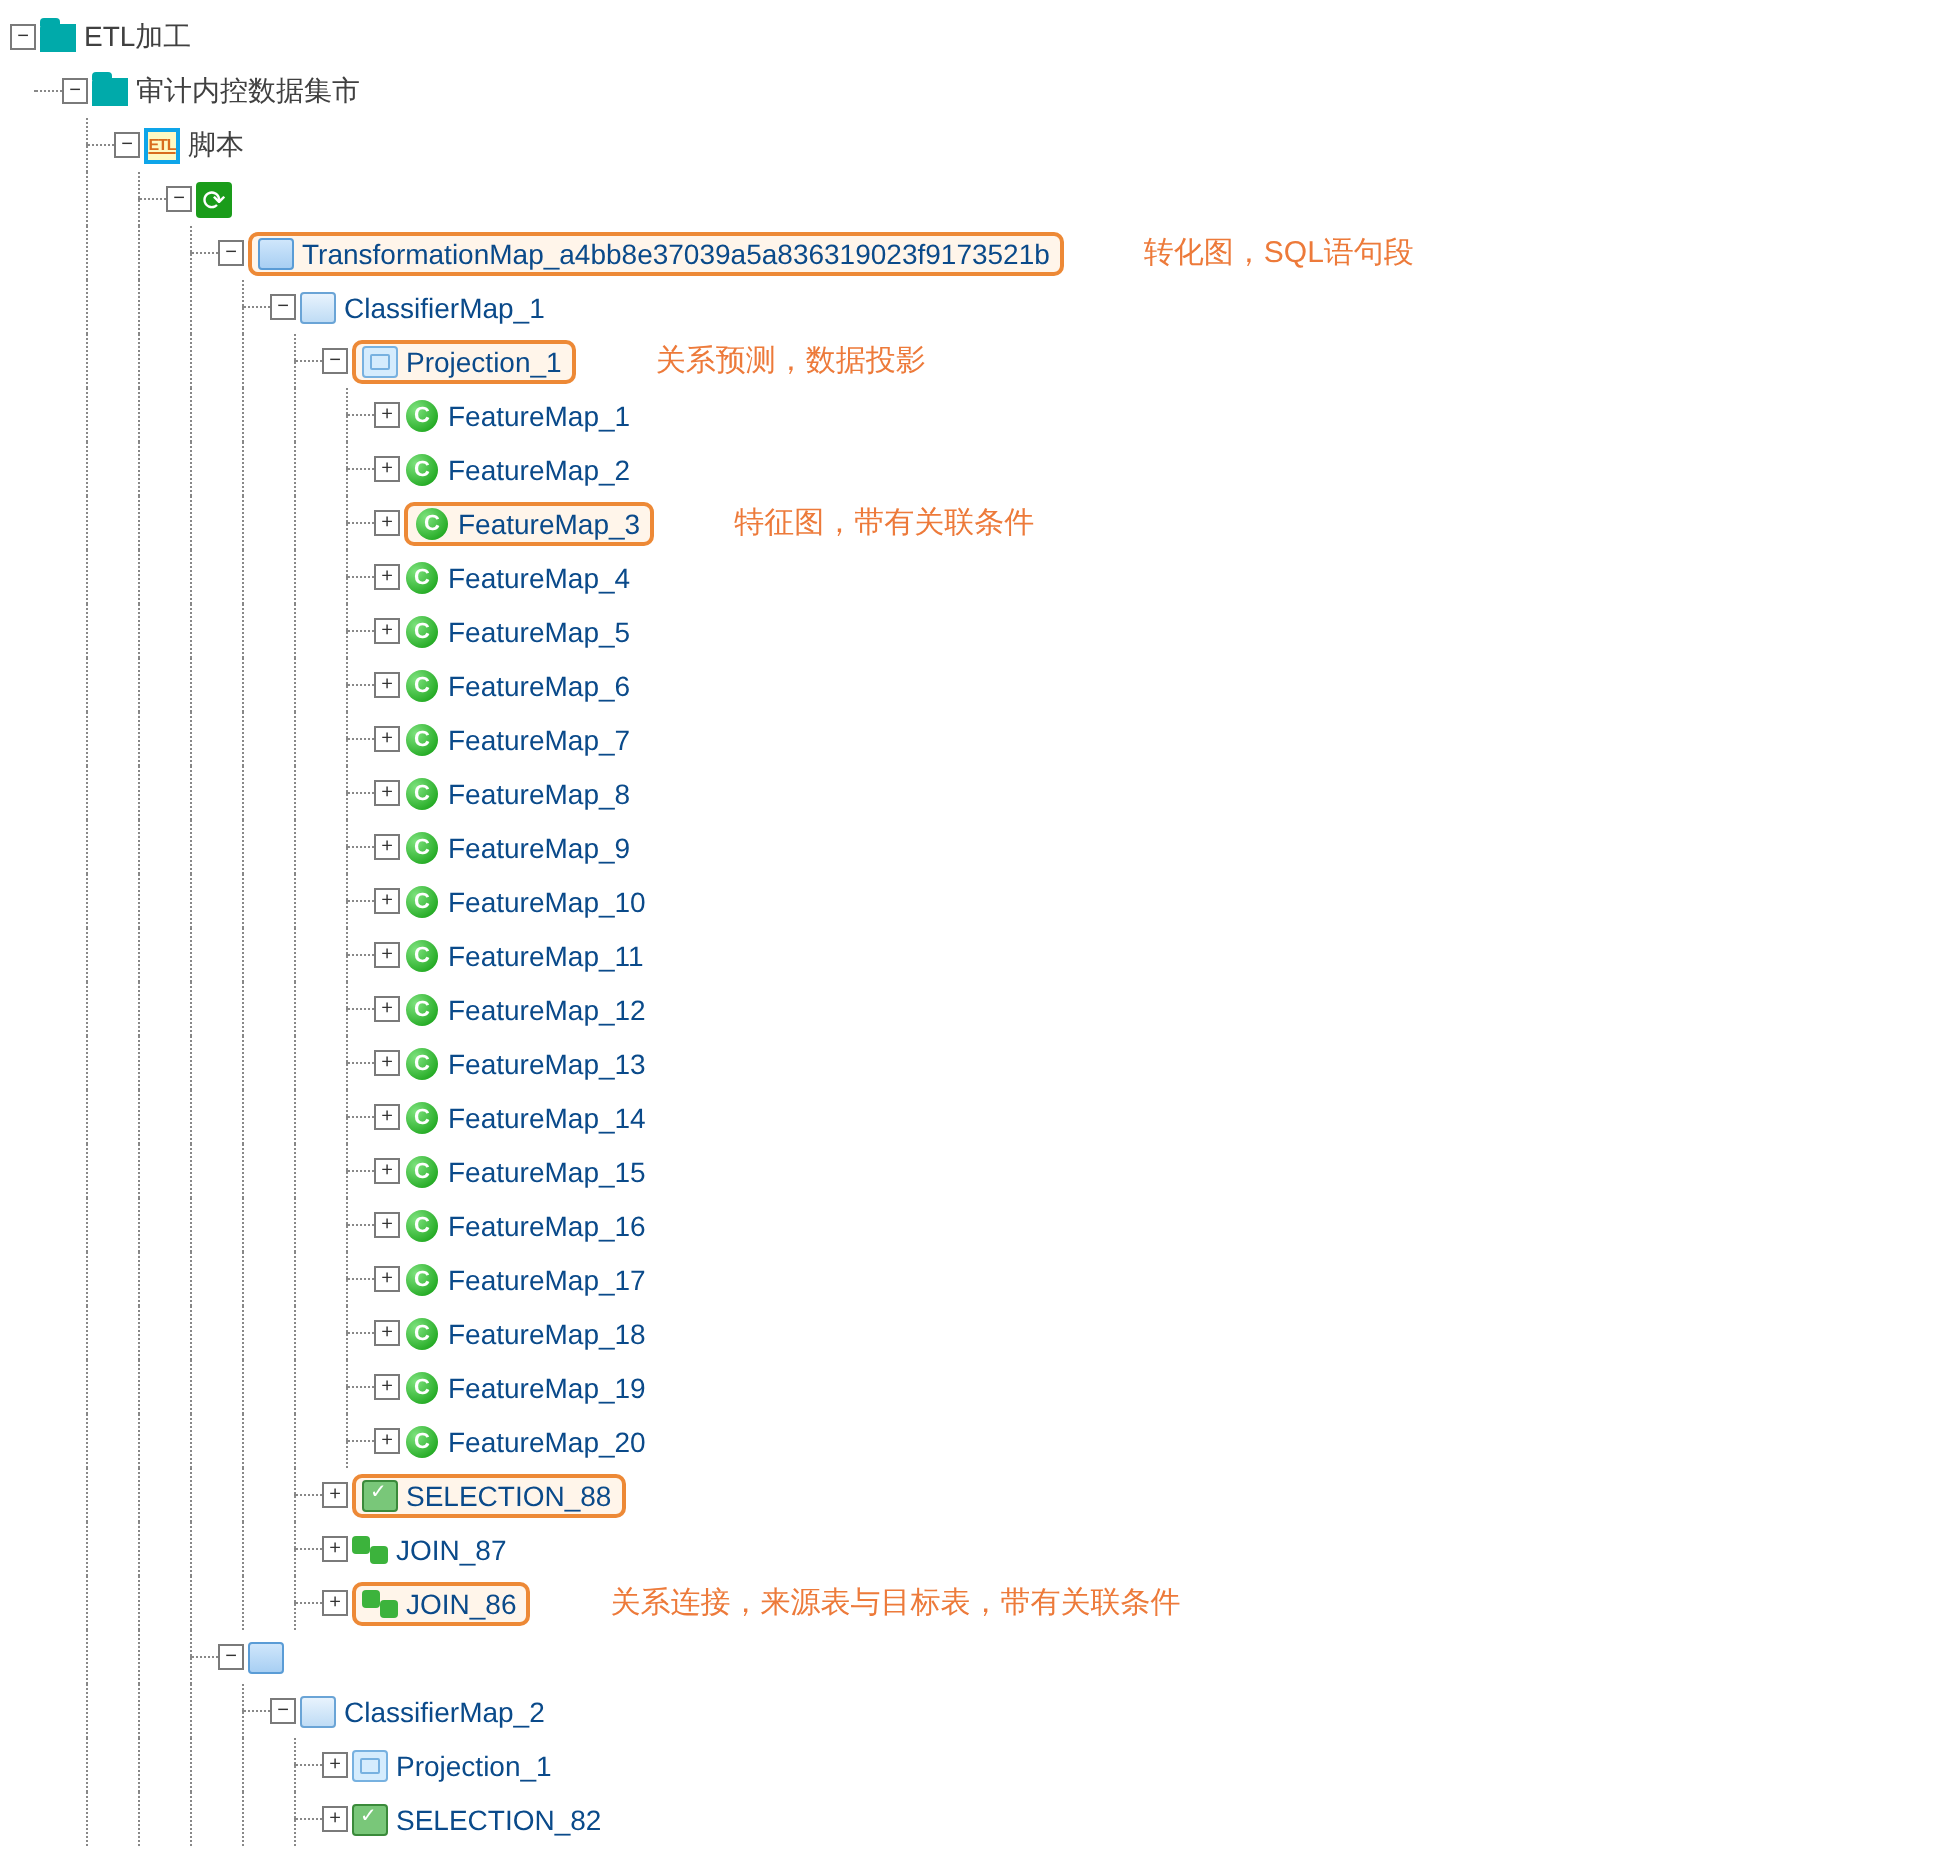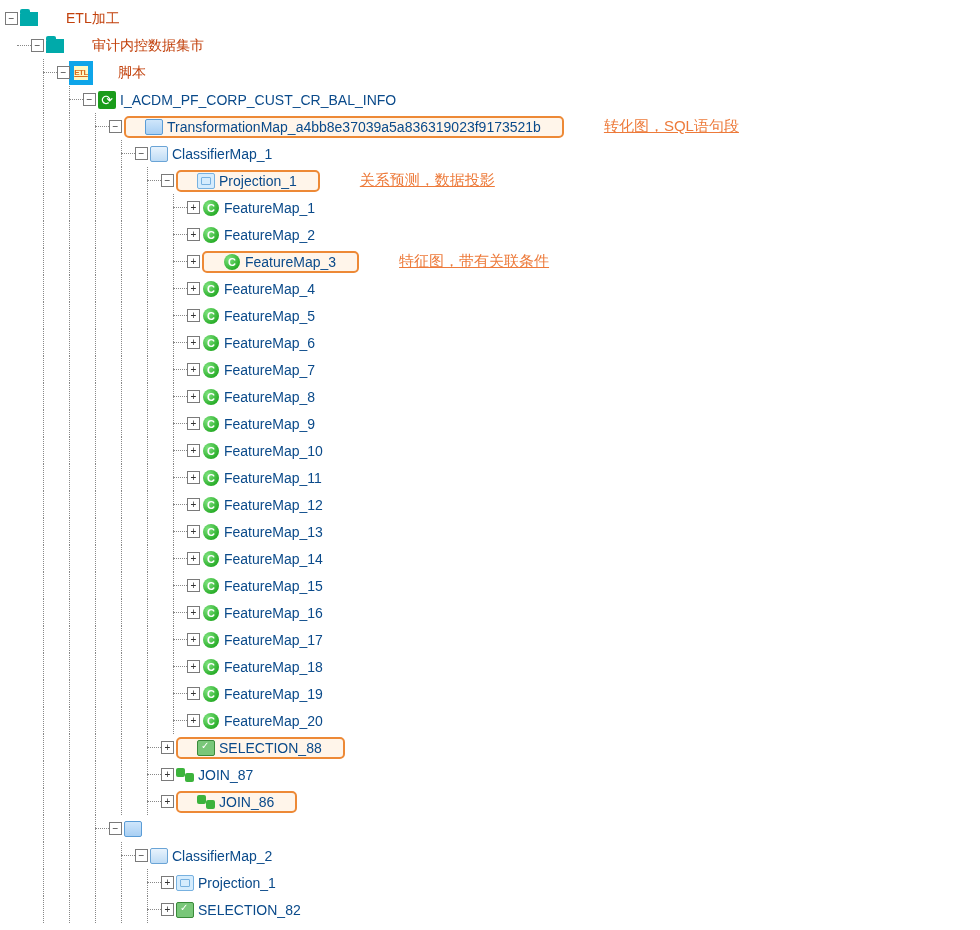--- a/index.html
+++ b/index.html
@@ -76,21 +76,21 @@
   .folder-teal::before {
     content: "";
     position: absolute;
     top: -3px; left: 0;
     width: 10px; height: 4px;
     background: #0aa;
     border-radius: 2px 2px 0 0;
   }
   .etl-icon {
     width: 18px; height: 14px;
-    border: 5px solid #0ea5e9;
+    border: 2px solid #0ea5e9;
     background: #fef9c3;
     font-size: 8px;
     color: #d86c1e;
     font-weight: bold;
     display: flex;
     align-items: center;
     justify-content: center;
     letter-spacing: -0.5px;
     text-decoration: underline;
   }
@@ -167,34 +167,33 @@
     background: #3cb33c;
     border-radius: 2px;
   }
   .join-icon::before { left: 0; top: 0; }
   .join-icon::after { right: 0; bottom: 0; }
   .label {
     color: #0a4a8a;
     padding: 0 2px;
     cursor: default;
   }
-  .label.black { color: #c2410c; margin-left: 24px; }
+  .label.black { color: #404040; }
   .hl {
     border: 2px solid #ed8936;
     border-radius: 5px;
     background: rgba(253,186,116,0.15);
-    padding: 1px 19px;
+    padding: 1px 3px;
     display: inline-flex;
     align-items: center;
   }
   .annot {
     color: #ed7a3a;
     font-size: 15px;
     margin-left: 40px;
-    text-decoration: underline;
   }
 </style>
 </head>
 <body>
 
 <div id="tree">
     <div class="tree-row">
       <span class="toggle">−</span>
       <span class="icon">
         <span class="folder-teal"></span>
@@ -219,21 +218,20 @@
       <span class="label black">脚本</span>
     </div>
     <div class="tree-row">
       <span class="indent"></span>
       <span class="indent line"></span>
       <span class="indent line hline"></span>
       <span class="toggle">−</span>
       <span class="icon">
         <span class="refresh-icon">⟳</span>
       </span>
-      <span class="label">I_ACDM_PF_CORP_CUST_CR_BAL_INFO</span>
     </div>
     <div class="tree-row">
       <span class="indent"></span>
       <span class="indent line"></span>
       <span class="indent line"></span>
       <span class="indent line hline"></span>
       <span class="toggle">−</span>
       <span class="hl">
         <span class="icon">
           <span class="map-icon"></span>
@@ -588,20 +586,21 @@
       <span class="indent line"></span>
       <span class="indent line"></span>
       <span class="indent line hline"></span>
       <span class="toggle">+</span>
       <span class="hl">
         <span class="icon">
           <span class="join-icon"></span>
         </span>
         <span class="label">JOIN_86</span>
       </span>
+      <span class="annot">关系连接，来源表与目标表，带有关联条件</span>
     </div>
     <div class="tree-row">
       <span class="indent"></span>
       <span class="indent line"></span>
       <span class="indent line"></span>
       <span class="indent line hline"></span>
       <span class="toggle">−</span>
       <span class="icon">
         <span class="map-icon"></span>
       </span>

